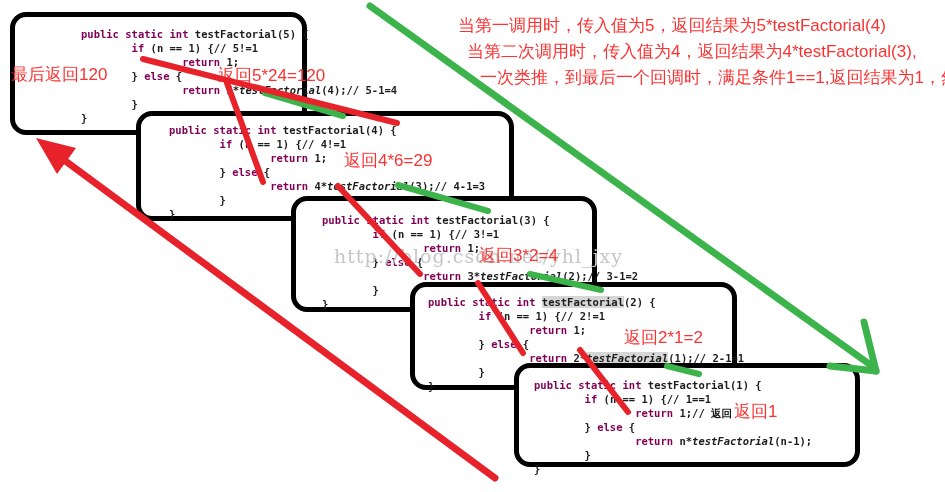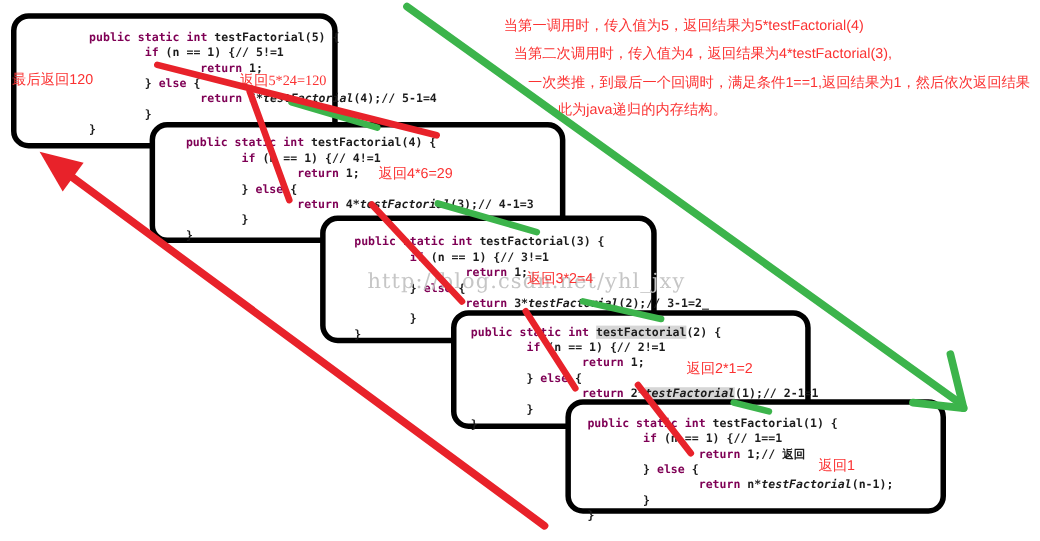--- a/index.html
+++ b/index.html
@@ -12,25 +12,25 @@
              font-size:10.5px;line-height:14px;color:#1c1c1c;white-space:pre;overflow:visible;}
   .frame pre .kw{color:#7f0055;}
   .frame pre i{font-style:italic;}
   .frame pre .hl{background:#d6d6d6;}
   .f1{left:10px;top:12px;width:297px;height:123px;padding-left:40px;}  .f1 pre{padding:10px 0 0 26px;}
   .f2{left:136px;top:111px;width:378px;height:110px;} .f2 pre{padding:7px 0 0 28px;}
   .f3{left:291px;top:196px;width:306px;height:116px;} .f3 pre{padding:12px 0 0 26px;}
   .f4{left:410px;top:282px;width:327px;height:108px;} .f4 pre{padding:8px 0 0 13px;}
   .f5{left:514px;top:363px;width:346px;height:104px;} .f5 pre{padding:10px 0 0 15px;}
   
-  .red{position:absolute;color:#fb3232;font-size:13px;white-space:nowrap;z-index:30;}
+  .red{position:absolute;color:#fb3232;font-size:17px;white-space:nowrap;z-index:30;}
   .p0{left:458px;top:14px;} .p1{left:467px;top:40px;} .p2{left:480px;top:66px;} .p3{left:507px;top:91px;}
   .lfinal{left:11px;top:63px;}
-  .rl0{left:218px;top:64px;font-family:Liberation Serif, serif;} .rl1{left:344px;top:149px;} .rl2{left:479px;top:244px;}
-  .rl3{left:612px;top:326px;margin-left:12px;} .rl4{left:734px;top:414px;margin-left:10px;}
+  .rl0{left:218px;top:64px;} .rl1{left:344px;top:149px;} .rl2{left:479px;top:244px;}
+  .rl3{left:612px;top:326px;margin-left:12px;} .rl4{left:734px;top:400px;}
   
   .wm{position:absolute;left:334px;top:245px;color:#c6c6c6;font-family:"DejaVu Serif",serif;
       font-size:19px;letter-spacing:1px;z-index:20;white-space:nowrap;}
   
   #arrows{position:absolute;left:0;top:0;z-index:40;pointer-events:none;}
 </style>
 </head>
 <body>
 
 <div id="stage">
@@ -79,21 +79,20 @@
                 <span class="kw">return</span> n*<i>testFactorial</i>(n-1);
         }
 }</pre>
   </div>
 
   <div class="wm">http://blog.csdn.net/yhl_jxy</div>
 
   <div class="red p0">当第一调用时，传入值为5，返回结果为5*testFactorial(4)</div>
   <div class="red p1">当第二次调用时，传入值为4，返回结果为4*testFactorial(3),</div>
   <div class="red p2">一次类推，到最后一个回调时，满足条件1==1,返回结果为1，然后依次返回结果</div>
-  <div class="red p3">此为java递归的内存结构。</div>
 
   <div class="red lfinal">最后返回120</div>
   <div class="red rl0">返回5*24=120</div>
   <div class="red rl1">返回4*6=29</div>
   <div class="red rl2">返回3*2=4</div>
   <div class="red rl3">返回2*1=2</div>
   <div class="red rl4">返回1</div>
 
   <svg id="arrows" width="945" height="492" viewBox="0 0 945 492">
 

